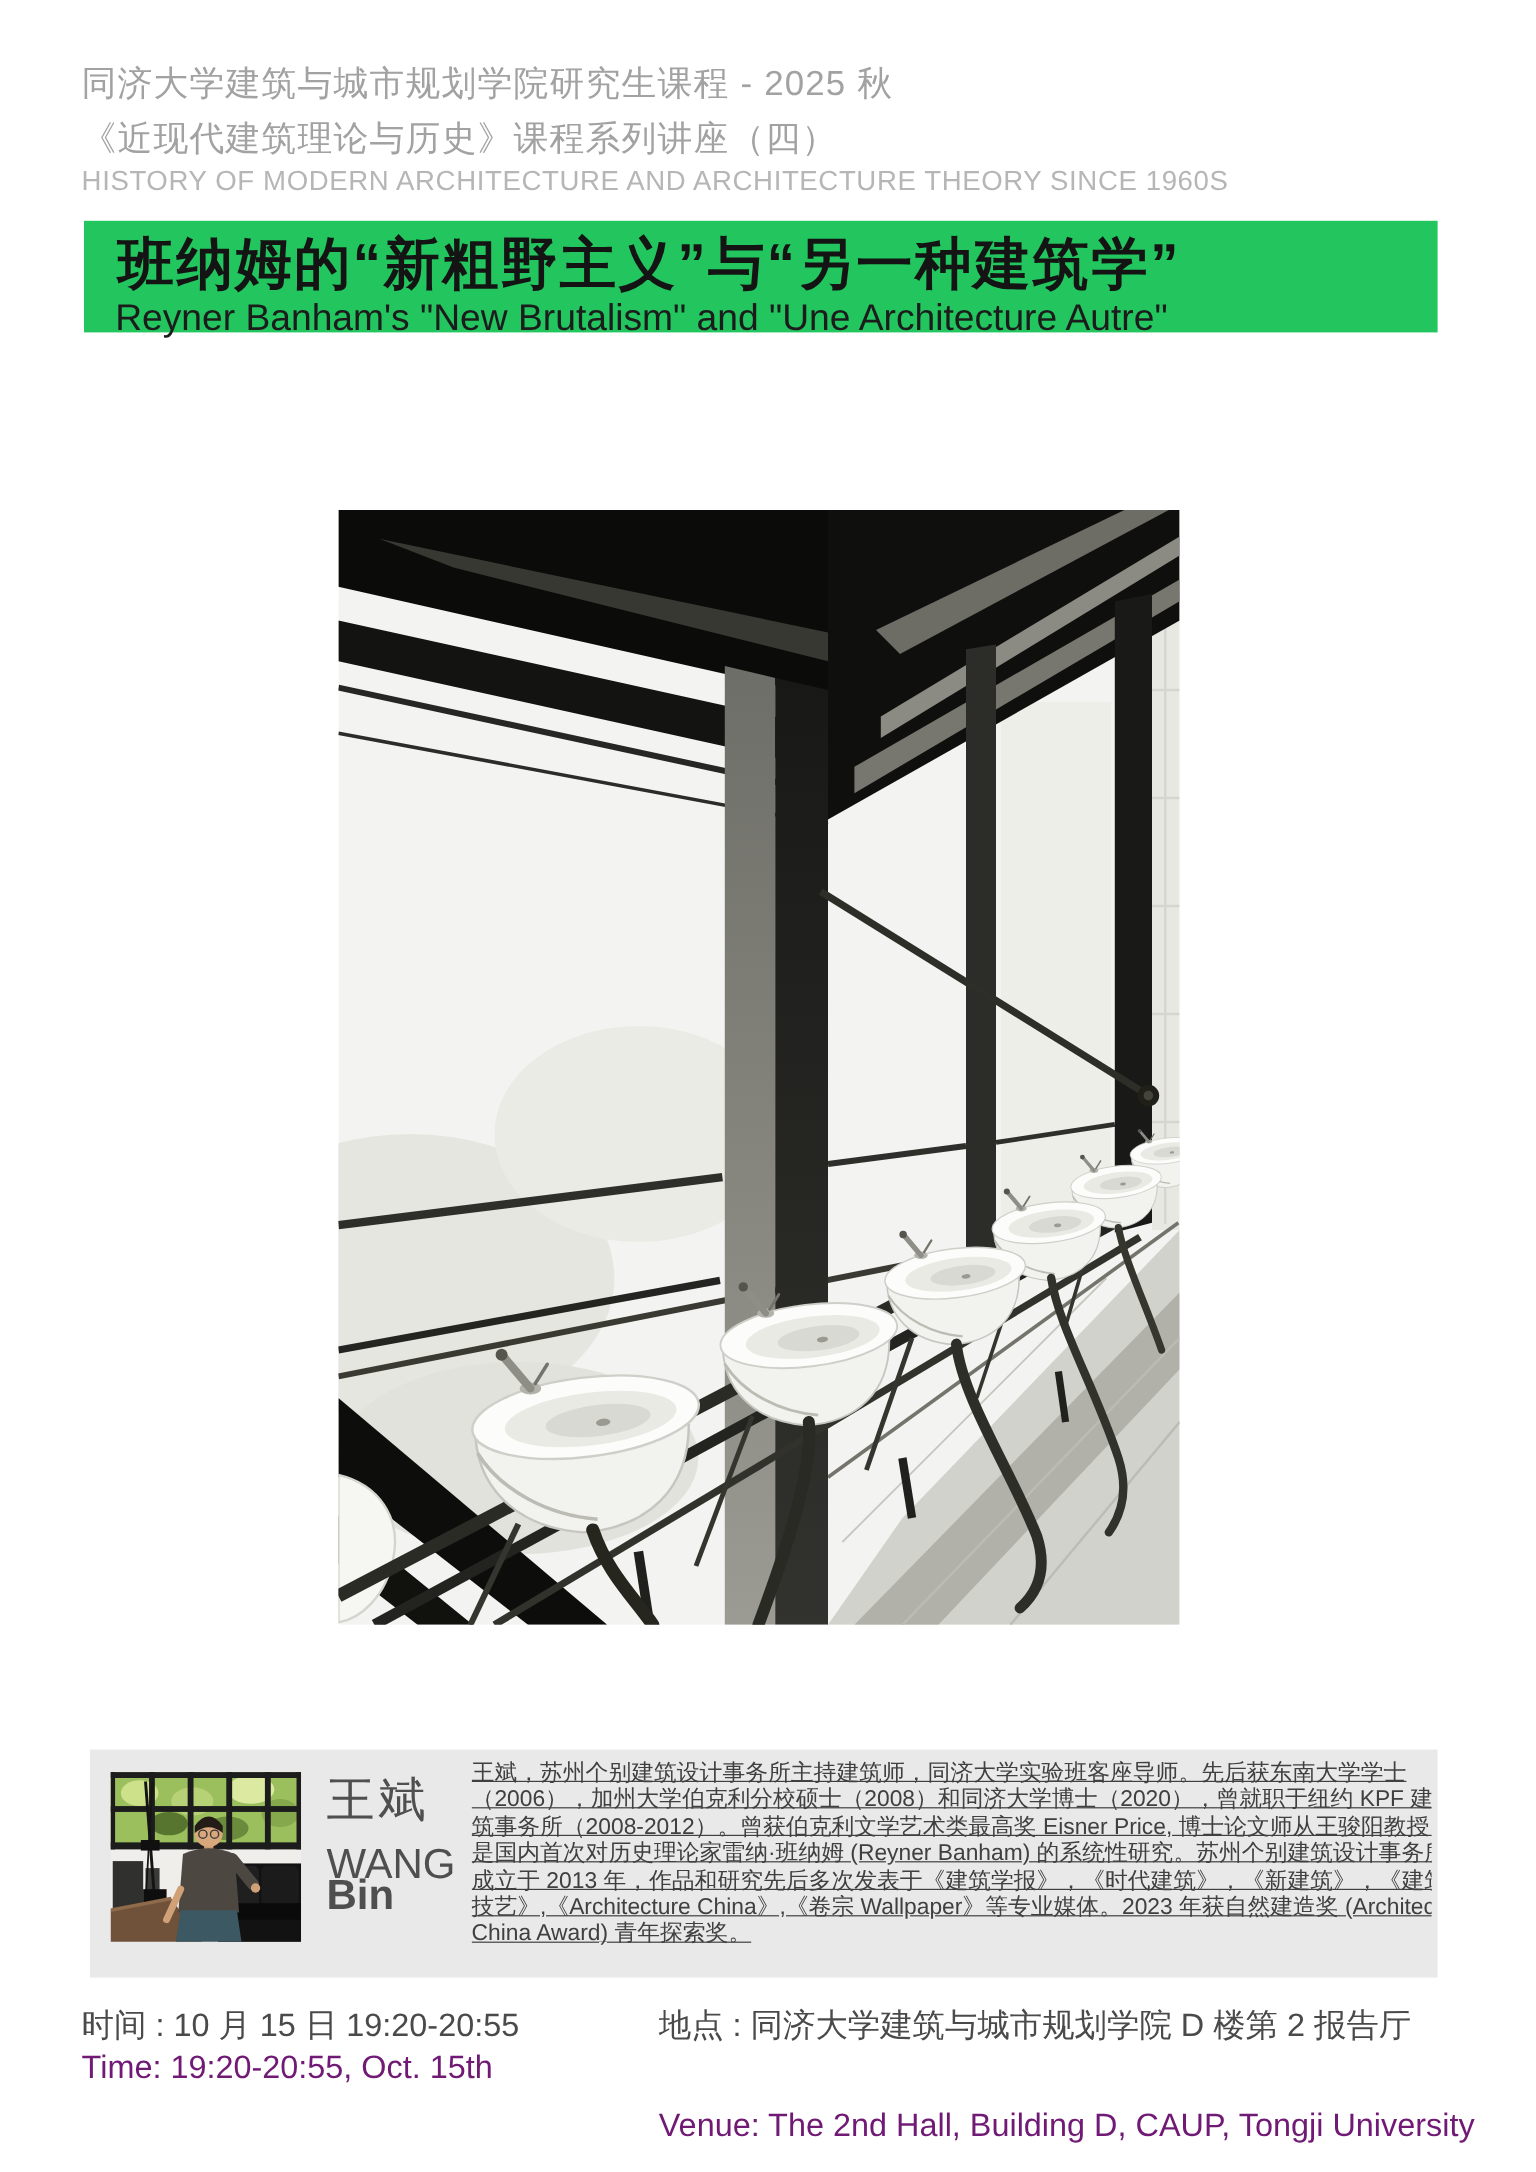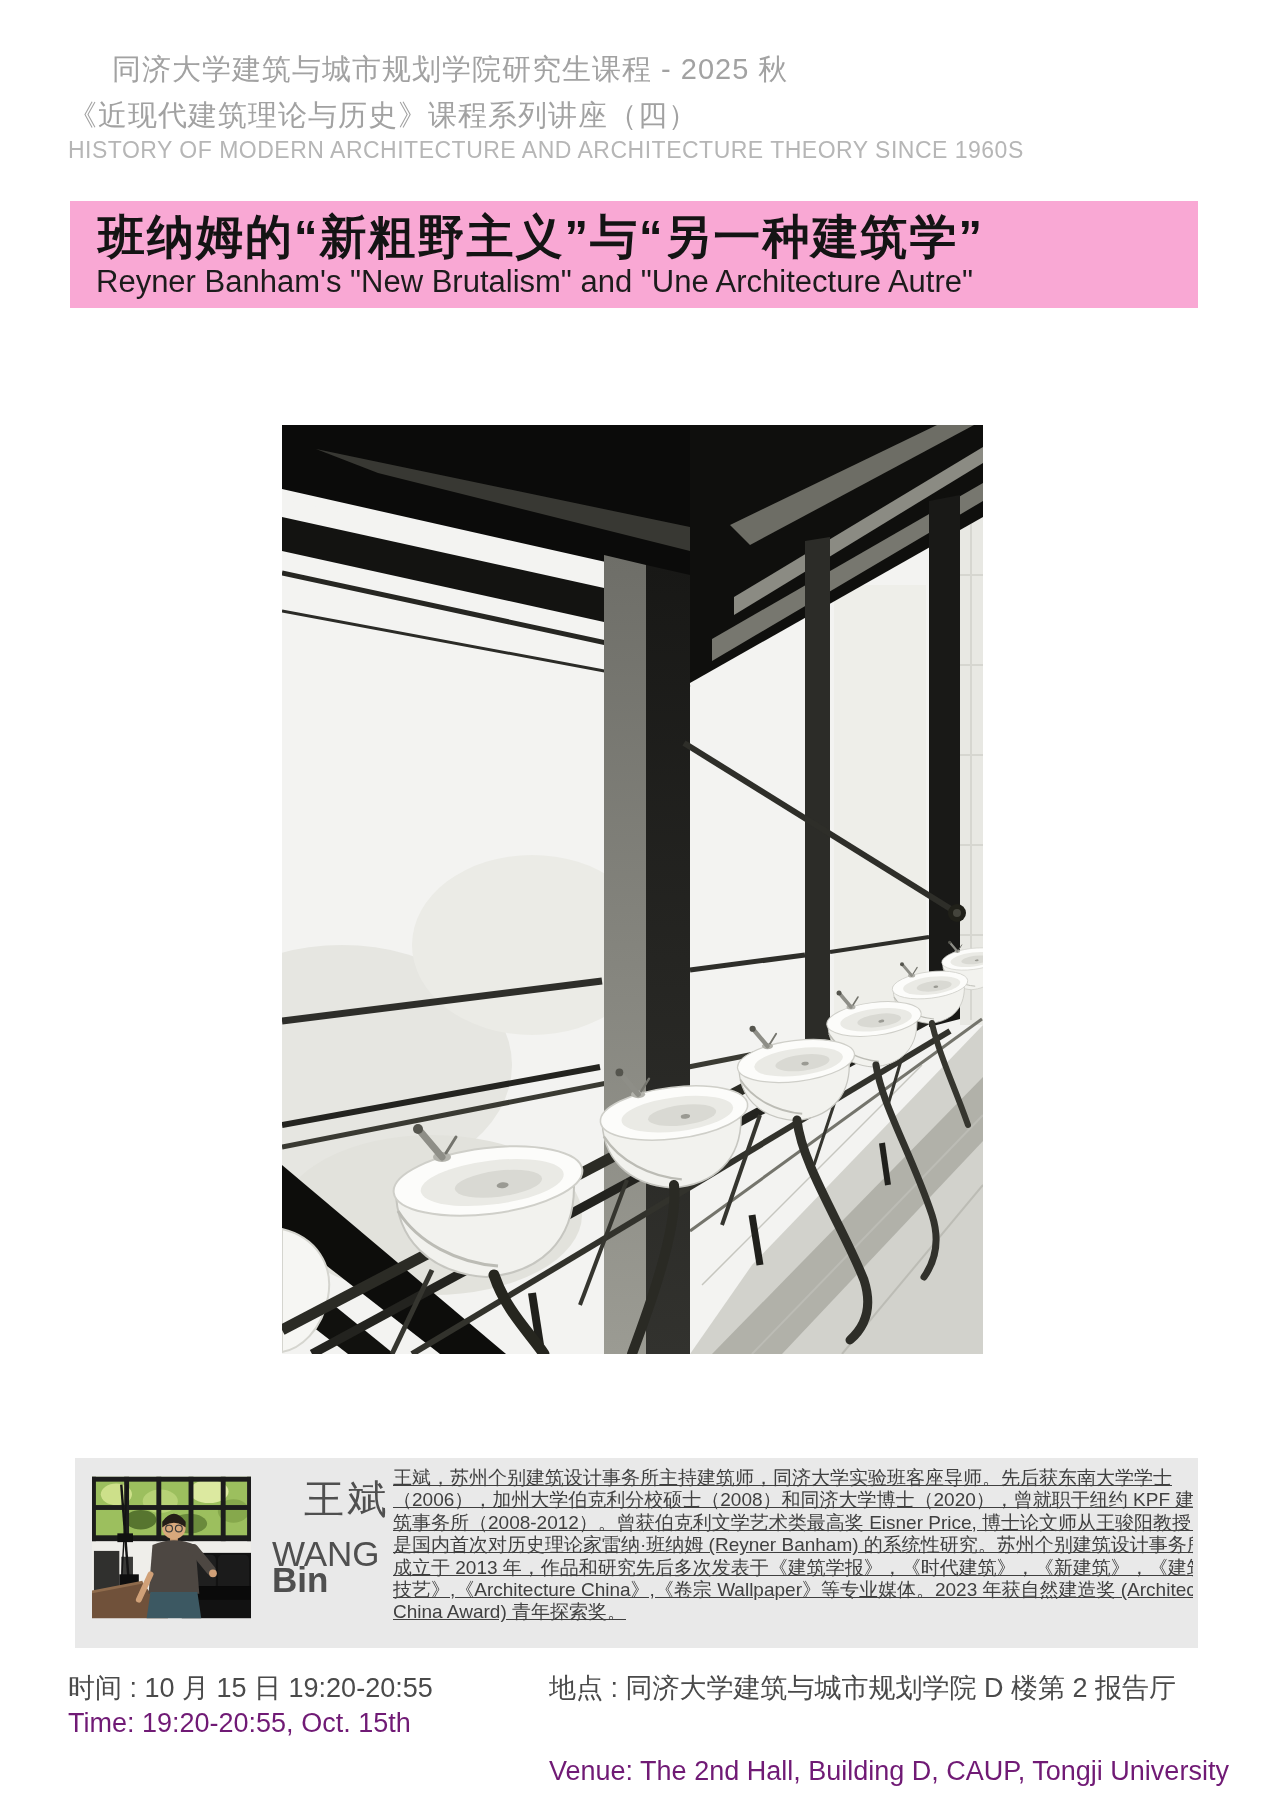--- a/index.html
+++ b/index.html
@@ -3,46 +3,46 @@
 <meta charset="utf-8">
 <style>
   html,body{margin:0;padding:0;background:#ffffff;}
   .page{position:relative;width:1280px;height:1810px;background:#ffffff;overflow:hidden;
         font-family:"Liberation Sans","DejaVu Sans",sans-serif;}
   .abs{position:absolute;}
   
   .hdr-zh{left:68px;font-size:29px;color:#a2a2a2;letter-spacing:1px;white-space:nowrap;}
   .hdr-en{left:68px;font-size:23px;color:#b6b6b6;letter-spacing:.5px;white-space:nowrap;text-align:center;}
   
-  .title-block{left:70px;top:201px;width:1128px;height:107px;background:#f9a8d4;}
+  .title-block{left:70px;top:184px;width:1128px;height:93px;background:#22c55e;}
   .title-zh{position:absolute;left:28px;top:5px;font-size:47px;font-weight:700;color:#141414;
             letter-spacing:2px;white-space:nowrap;}
   .title-en{position:absolute;left:26px;top:63px;font-size:31px;color:#1c1c1c;white-space:nowrap;}
   
   .main-photo{left:282px;top:425px;width:701px;height:929px;}
   .main-photo svg{display:block;}
   
   .speaker-block{left:75px;top:1458px;width:1123px;height:190px;background:#e9e9e9;}
   .speaker-photo{position:absolute;left:17px;top:17px;width:159px;height:145px;overflow:hidden;}
-  .name-zh{position:absolute;left:197px;top:14px;font-size:40px;color:#4f4f4f;letter-spacing:3px;margin-left:32px;}
+  .name-zh{position:absolute;left:197px;top:14px;font-size:40px;color:#4f4f4f;letter-spacing:3px;}
   .name-en1{position:absolute;left:197px;top:76px;font-size:35px;color:#4f4f4f;}
   .name-en2{position:absolute;left:197px;top:102px;font-size:35px;color:#4f4f4f;font-weight:bold;}
   .bio{position:absolute;left:318px;top:9px;width:800px;font-size:19px;line-height:22.4px;
        color:#404040;}
   .bio div{white-space:nowrap;overflow:hidden;text-decoration:underline;}
   
   .ft-zh{font-size:27px;color:#4a4a4a;white-space:nowrap;}
   .ft-en{font-size:27px;color:#701a75;white-space:nowrap;}
 </style>
 </head>
 <body>
 
 <div class="page">
 
-  <div class="abs hdr-zh" style="top:50px;margin-left:44px;">同济大学建筑与城市规划学院研究生课程 - 2025 秋</div>
+  <div class="abs hdr-zh" style="top:50px;">同济大学建筑与城市规划学院研究生课程 - 2025 秋</div>
   <div class="abs hdr-zh" style="top:96px;">《近现代建筑理论与历史》课程系列讲座（四）</div>
   <div class="abs hdr-en" style="top:137px;">HISTORY OF MODERN ARCHITECTURE AND ARCHITECTURE THEORY SINCE 1960S</div>
 
   <div class="abs title-block">
     <div class="title-zh">班纳姆的“新粗野主义”与“另一种建筑学”</div>
     <div class="title-en">Reyner Banham's "New Brutalism" and "Une Architecture Autre"</div>
   </div>
 
   <div class="abs main-photo">
     <svg width="701" height="929" viewBox="0 0 701 929">

